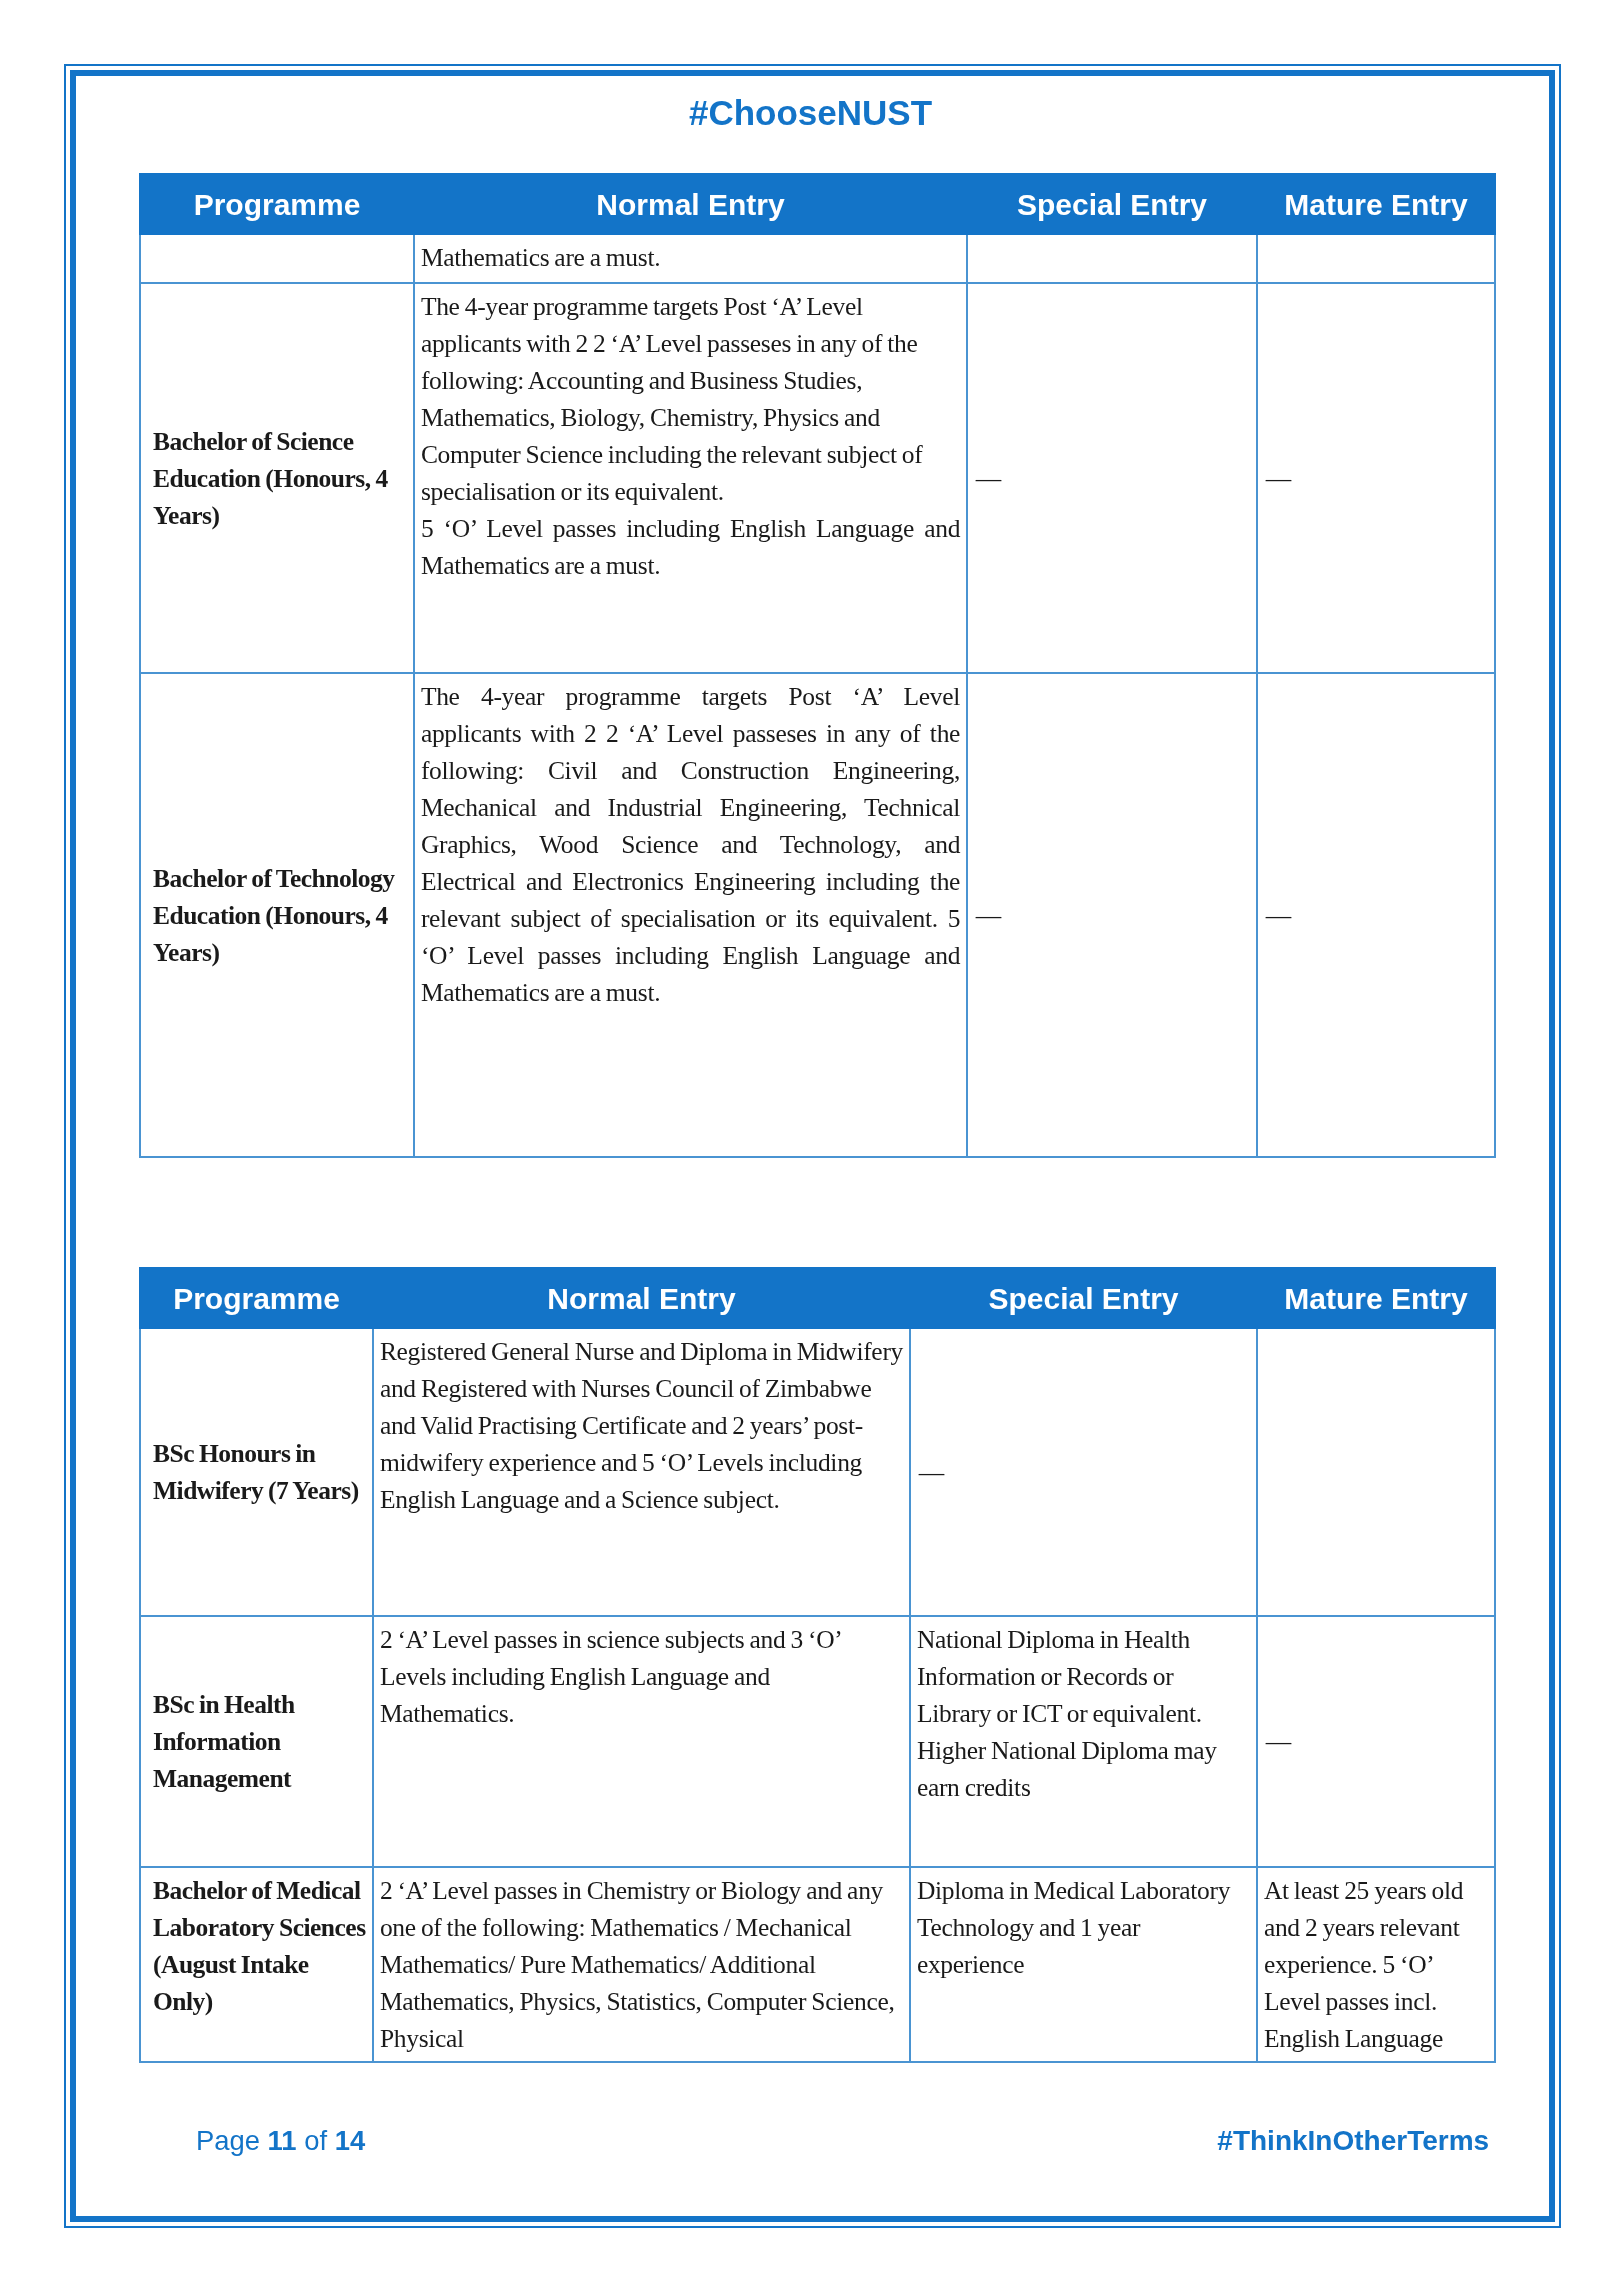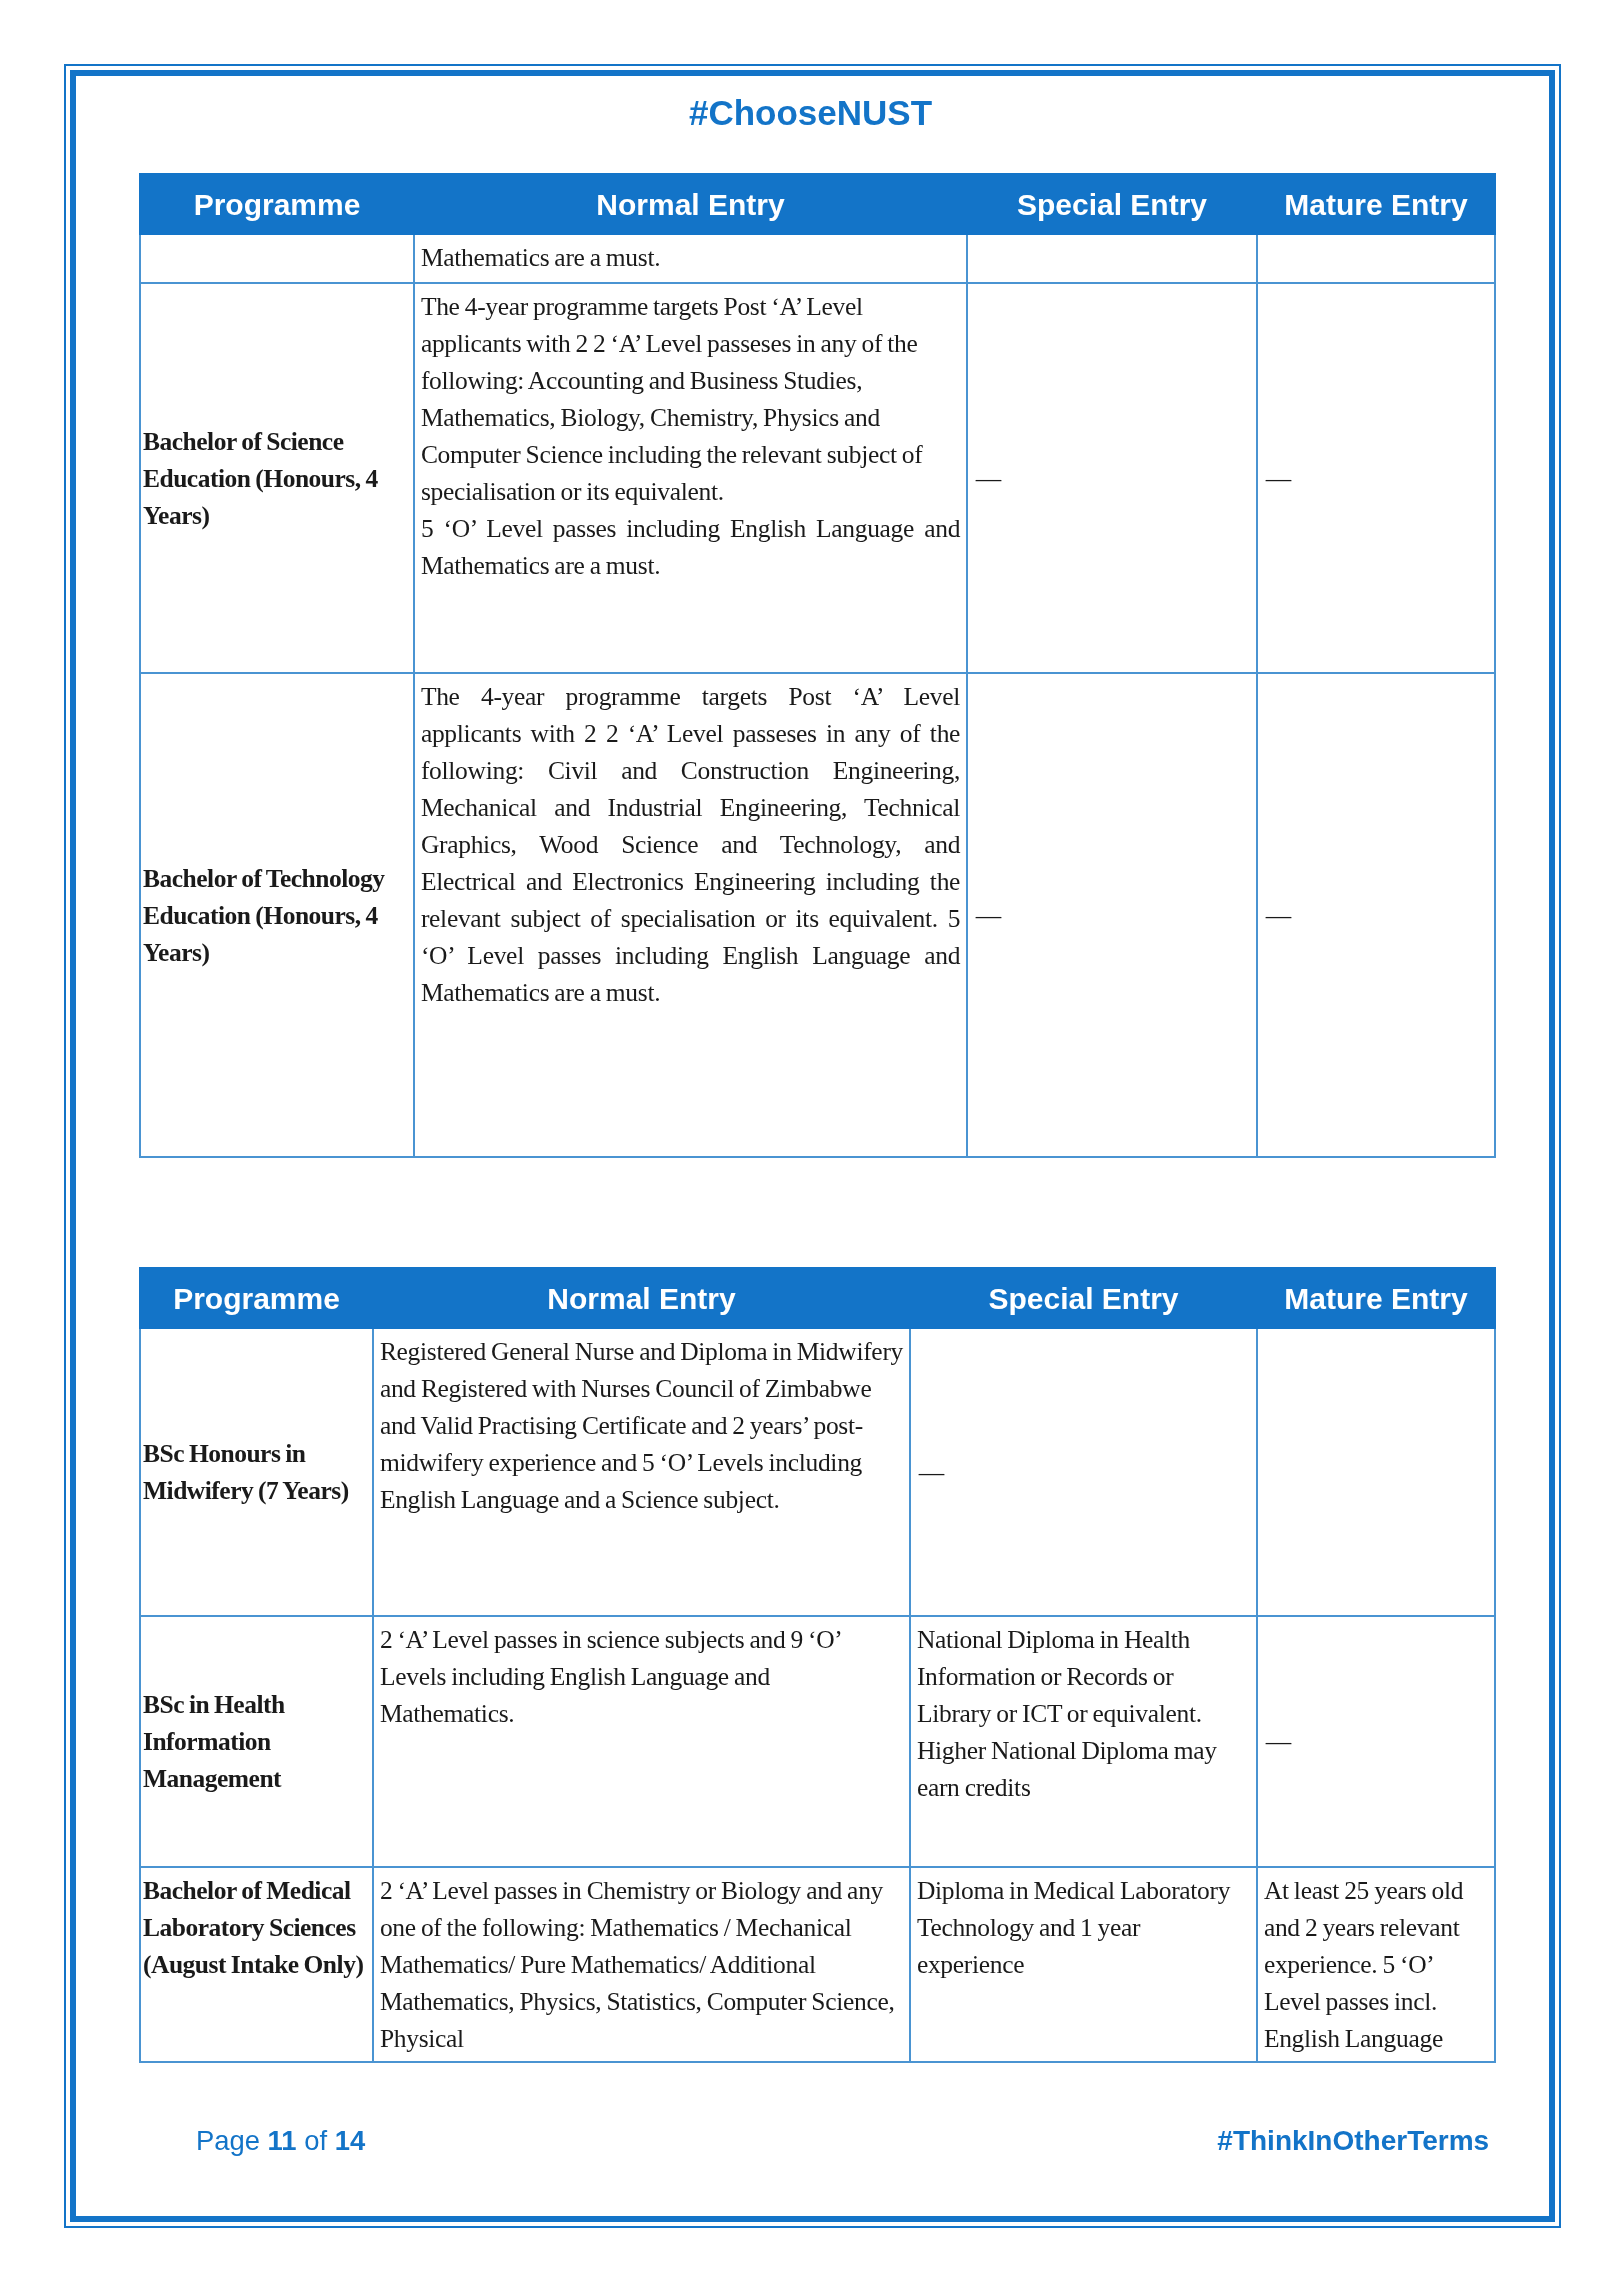--- a/index.html
+++ b/index.html
@@ -38,21 +38,21 @@
     font-size:30px;letter-spacing:0;word-spacing:0;
     border:2px solid var(--blue);text-align:center;vertical-align:middle;
     height:60px;padding:2px 3.9px;
   }
   td{
     border:2px solid var(--border-blue);
     vertical-align:top;padding:3.9px 5.9px 3.9px 5.9px;background:#ffffff;font-family:Liberation Serif, serif;
   }
   td.prog{
     font-weight:700;vertical-align:middle;letter-spacing:-0.5px;
-    padding-left:2px;padding-right:2px;
+    padding-left:12px;padding-right:2px;
   }
   td.prog.top{vertical-align:top;}
   td.dash{vertical-align:middle;padding-left:7.8px;}
   .justify{text-align:justify;}
   .para+.para{margin-top:0;}
   .section-title{
     position:absolute;top:1274px;left:196px;
     font-size:36px;font-weight:700;color:var(--blue);line-height:41px;
   }
   .page-footer{
@@ -132,21 +132,21 @@
   </thead>
   <tbody>
     <tr style="height:288px;">
       <td class="prog">BSc Honours in Midwifery (7 Years)</td>
       <td>Registered General Nurse and Diploma in Midwifery and Registered with Nurses Council of Zimbabwe and Valid Practising Certificate and 2 years’ post-midwifery experience and 5 ‘O’ Levels including English Language and a Science subject.</td>
       <td class="dash">—</td>
       <td></td>
     </tr>
     <tr style="height:251px;">
       <td class="prog">BSc in Health Information Management</td>
-      <td>2 ‘A’ Level passes in science subjects and 9 ‘O’ Levels including English Language and Mathematics.</td>
+      <td>2 ‘A’ Level passes in science subjects and 3 ‘O’ Levels including English Language and Mathematics.</td>
       <td>National Diploma in Health Information or Records or Library or ICT or equivalent. Higher National Diploma may earn credits</td>
       <td class="dash">—</td>
     </tr>
     <tr style="height:185px;">
       <td class="prog top">Bachelor of Medical Laboratory Sciences (August Intake Only)</td>
       <td>2 ‘A’ Level passes in Chemistry or Biology and any one of the following: Mathematics  / Mechanical Mathematics/ Pure Mathematics/ Additional Mathematics, Physics, Statistics, Computer Science, Physical</td>
       <td>Diploma in Medical Laboratory Technology and 1 year experience</td>
       <td>At least 25 years old and 2 years relevant experience. 5 ‘O’ Level passes incl. English Language</td>
     </tr>
   </tbody>

